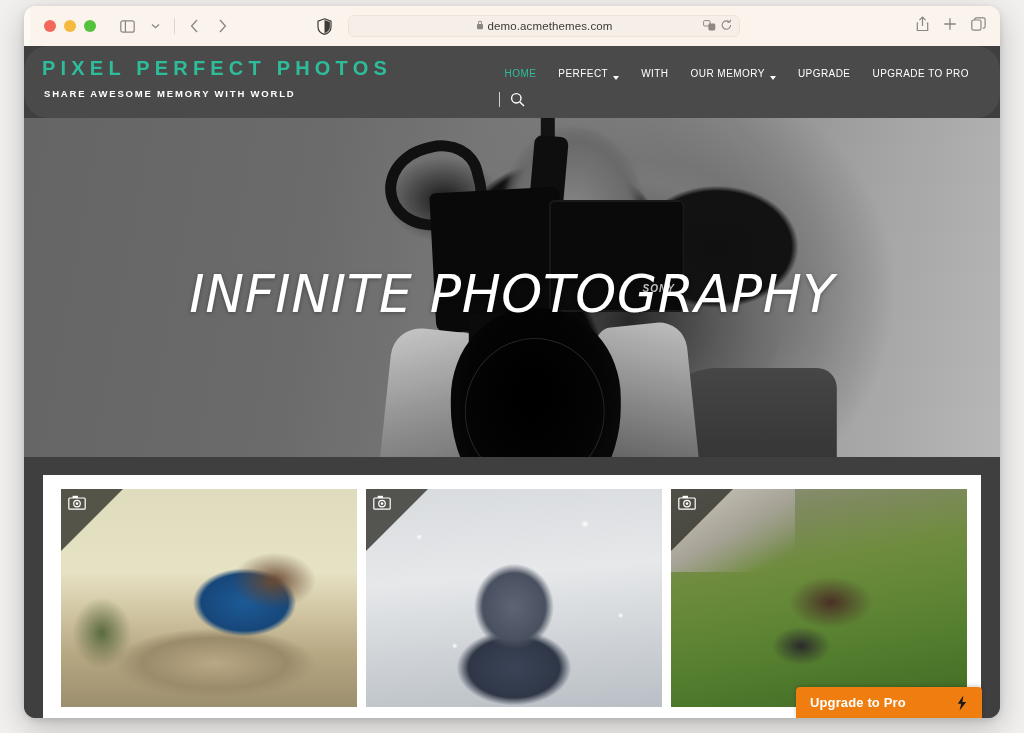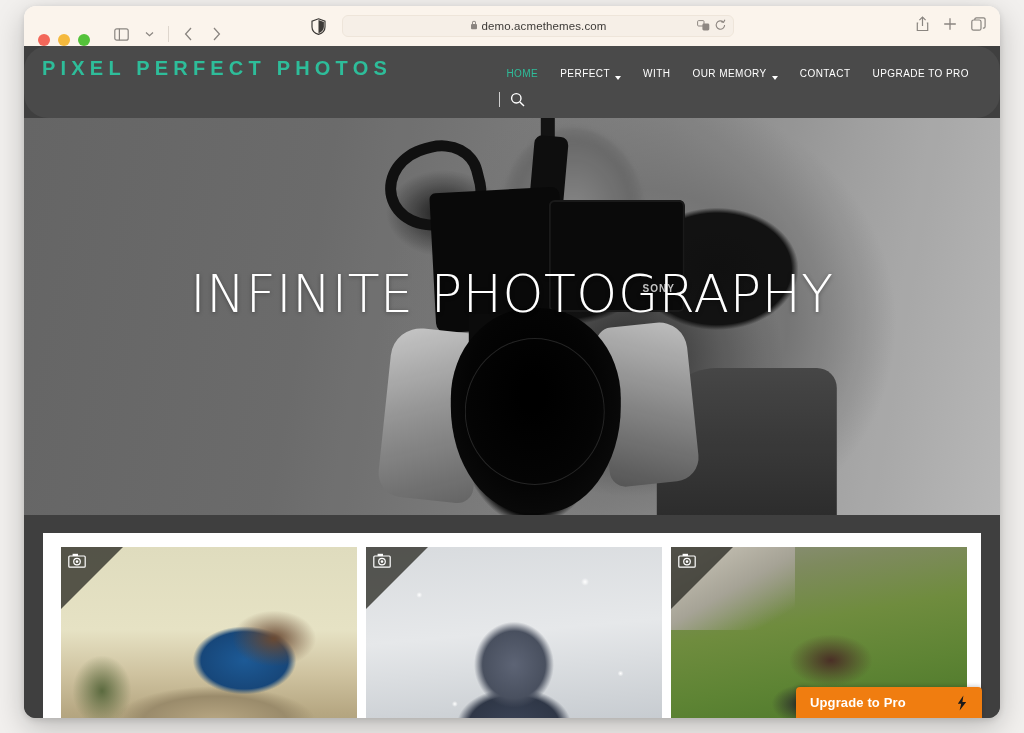--- a/index.html
+++ b/index.html
@@ -26,24 +26,25 @@
     display: flex;
     flex-direction: column;
   }
 
   
   .toolbar {
     height: 40px;
     min-height: 40px;
     background: #fbf4ec;
     display: flex;
-    align-items: flex-end;
+    align-items: center;
     padding: 0 14px;
     box-sizing: border-box;
     position: relative;
+    margin-left: 6px;
   }
   .traffic-lights { display: flex; align-items: center; gap: 8px; }
   .light { width: 12px; height: 12px; border-radius: 50%; }
   .light.red { background: #f3675a; }
   .light.amber { background: #f5b93d; }
   .light.green { background: #54c23a; }
 
   .tb-group { display: flex; align-items: center; gap: 2px; margin-left: 18px; }
   .tb-btn {
     width: 26px; height: 24px;
@@ -170,24 +171,25 @@
     display: flex;
     align-items: center;
     justify-content: center;
     gap: 10px;
   }
   .search-divider { width: 1px; height: 15px; background: #cfcfcf; }
   .search-btn { color: #ffffff; display: flex; align-items: center; }
 
   
   .hero {
-    height: 397px;
+    height: 339px;
     position: relative;
     overflow: hidden;
     background: #6e6e6e;
+    font-style: italic;
   }
   .hero-photo {
     position: absolute;
     inset: 0;
     background:
       radial-gradient(ellipse 120px 170px at 52% 76%, #050505 0%, #080808 56%, rgba(10,10,10,0) 62%),
       radial-gradient(ellipse 150px 110px at 55% 34%, #0d0d0d 0%, #121212 60%, rgba(15,15,15,0) 66%),
       radial-gradient(ellipse 120px 90px at 71% 38%, #111 0%, #141414 62%, rgba(20,20,20,0) 68%),
       radial-gradient(ellipse 80px 60px at 43% 24%, #1a1a1a 0%, rgba(26,26,26,0) 72%),
       radial-gradient(ellipse 220px 200px at 62% 60%, #2a2a2a 0%, rgba(42,42,42,0) 70%),
@@ -518,39 +520,40 @@
         </svg>
       </span>
     </div>
   </div>
 
   <div class="viewport">
 
     <header class="site-header">
       <div class="brand">
         <h1 class="site-title">PIXEL PERFECT PHOTOS</h1>
+        <div class="site-tagline">SHARE AWESOME MEMORY WITH WORLD</div>
       </div>
 
       <nav class="main-nav">
         <a class="nav-item active">
           <span>HOME</span>
         </a>
         <a class="nav-item">
           <span>PERFECT</span>
           <i class="caret"></i>
         </a>
         <a class="nav-item">
           <span>WITH</span>
         </a>
         <a class="nav-item">
           <span>OUR MEMORY</span>
           <i class="caret"></i>
         </a>
         <a class="nav-item">
-          <span>CONTACT</span>
+          <span>UPGRADE</span>
         </a>
         <a class="nav-item">
           <span>UPGRADE TO PRO</span>
         </a>
       </nav>
 
       <div class="search-row">
         <span class="search-divider"></span>
         <span class="search-btn">
           <svg width="15" height="15" viewBox="0 0 15 15" fill="none" stroke="currentColor" stroke-width="1.4">

